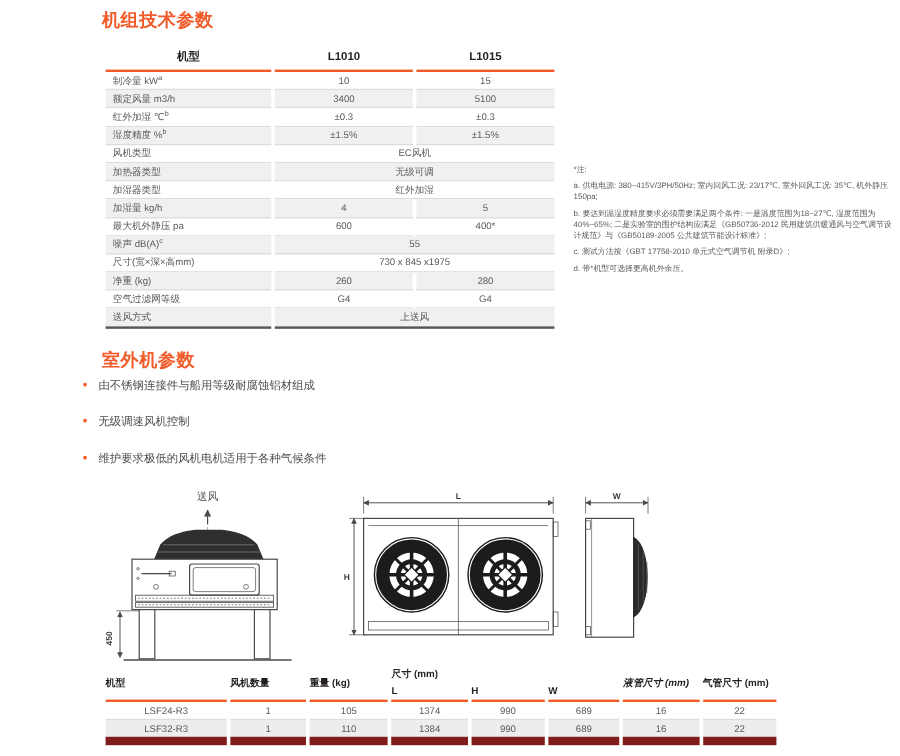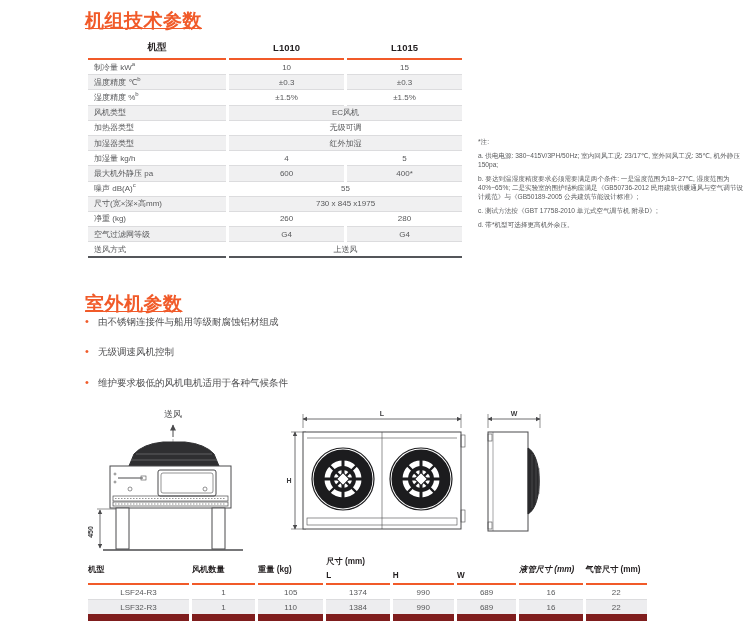--- a/index.html
+++ b/index.html
@@ -1,37 +1,37 @@
 <!DOCTYPE html>
 <html><head>
 <meta charset="utf-8">
 <style>
   html,body{margin:0;padding:0;background:#fff;}
   .page{position:relative;width:750px;height:630px;background:#ffffff;overflow:hidden;
         font-family:"Liberation Sans","DejaVu Sans",sans-serif;color:#58595b;}
-  .sec-title{position:absolute;left:85px;margin:0;font-size:19px;font-weight:bold;color:#f15a29;letter-spacing:.5px;text-decoration:underline;}
+  .sec-title{position:absolute;left:85px;margin:0;font-size:15px;font-weight:bold;color:#f15a29;letter-spacing:.5px;}
   #title1{top:8px;}
   #title2{top:291px;}
 
   
   .spec-table{position:absolute;left:85px;top:36px;width:380px;border-collapse:separate;border-spacing:3px 0;font-size:8px;}
   .spec-table th{font-size:9.5px;font-weight:bold;color:#231f20;height:20px;vertical-align:middle;border-bottom:2px solid #f15a29;}
   .spec-table td{height:14.2px;vertical-align:middle;border-bottom:1px solid #dcdcde;color:#58595b;padding:0;}
   .spec-table td.lbl{text-align:left;padding-left:6px;width:136px;}
   .spec-table td.val{text-align:center;width:118px;}
   .spec-table tbody tr:nth-child(even) td{background:#f0f0f1;}
   .spec-table tbody tr:last-child td{border-bottom:2px solid #54565a;}
   sup{font-size:6px;line-height:0;}
 
   
   .notes{position:absolute;left:478px;top:138px;width:266px;font-size:6.6px;line-height:1.32;color:#58595b;}
   .notes p{margin:0 0 5.5px 0;}
 
   
-  .bullets{position:absolute;left:85px;top:316px;margin:0;padding:0;list-style:none;font-size:9.5px;color:#4d4d4f;}
+  .bullets{position:absolute;left:69px;top:316px;margin:0;padding:0;list-style:none;font-size:9.5px;color:#4d4d4f;}
   .bullets li{position:relative;padding-left:13px;margin-bottom:19px;line-height:1.2;}
   .bullets li::before{content:"•";position:absolute;left:0;top:-1px;color:#f15a29;font-size:11px;}
 
   
   .drawings{position:absolute;left:0;top:404px;width:694px;height:152px;}
   .drawings svg{position:absolute;top:0;}
   #dwg-side{left:85px;}
   #dwg-front{left:286px;top:2px;}
   #dwg-profile{left:482px;top:2px;}
   .dimtext{font-size:7px;font-weight:bold;fill:#3a3a3c;}
@@ -62,21 +62,26 @@
         <th>L1015</th>
       </tr>
     </thead>
     <tbody>
       <tr>
         <td class="lbl"><span>制冷量 kW</span><sup>a</sup></td>
         <td class="val">10</td>
         <td class="val">15</td>
       </tr>
       <tr>
-        <td class="lbl"><span>温度精度 ℃</span><sup>b</sup></td>
+        <td class="lbl"><span>额定风量 m3/h</span></td>
+        <td class="val">3400</td>
+        <td class="val">5100</td>
+      </tr>
+      <tr>
+        <td class="lbl"><span>红外加湿 ℃</span><sup>b</sup></td>
         <td class="val">±0.3</td>
         <td class="val">±0.3</td>
       </tr>
       <tr>
         <td class="lbl"><span>湿度精度 %</span><sup>b</sup></td>
         <td class="val">±1.5%</td>
         <td class="val">±1.5%</td>
       </tr>
       <tr>
         <td class="lbl"><span>风机类型</span></td>

